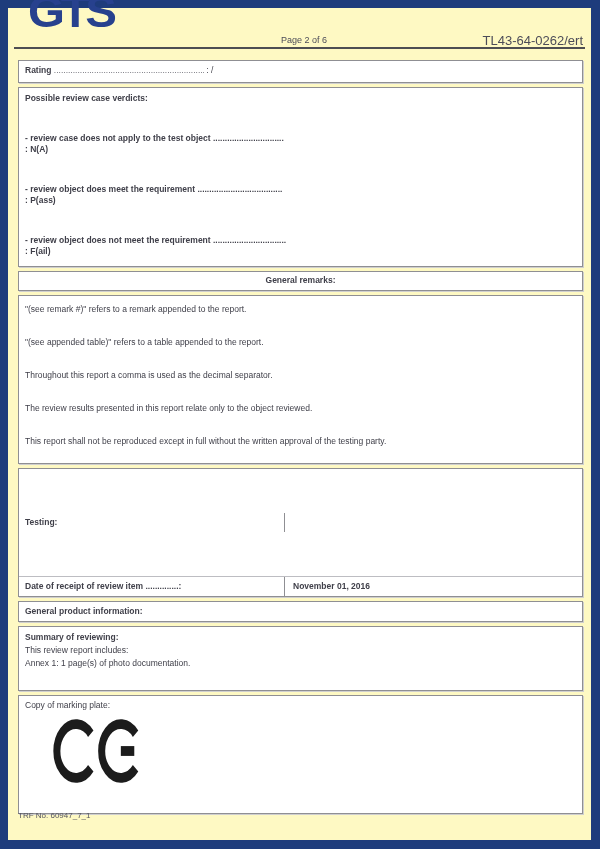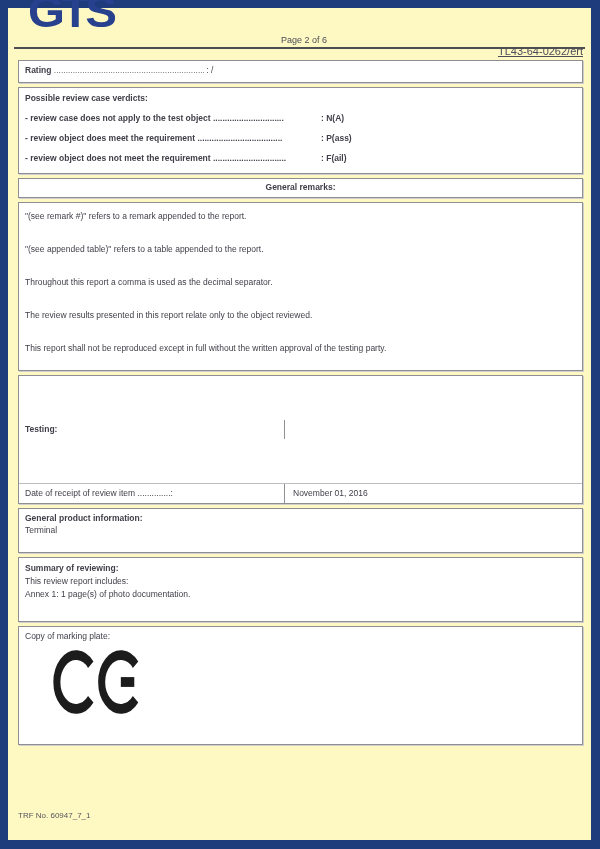--- a/index.html
+++ b/index.html
@@ -15,52 +15,52 @@
   }
   .content{position:absolute;left:10px;right:8px;top:0;bottom:0;}
 
   
   .logo{
     position:absolute;left:10px;top:-2px;
     font-size:44px;font-weight:bold;letter-spacing:-4px;
     color:#27418e;transform:scaleX(1.08);transform-origin:left top;
   }
   .page-ind{position:absolute;left:263px;top:27px;font-size:9px;color:#4c4c58;}
-  .report-no{position:absolute;right:0;top:38px;font-size:11px;color:#4c4c58;text-decoration:underline;}
+  .report-no{position:absolute;right:0;top:27px;font-size:13px;color:#4c4c58;}
   .header-rule{position:absolute;left:-4px;right:-2px;top:39px;border-top:2px solid #4e4e52;}
 
   
   .boxes{padding-top:52px;}
   .box{
     border:1px solid #8f8f93;
     box-shadow:1px 1px 0 #cfcfcf;
     margin-bottom:4px;background:#fff;
   }
   .bold{font-weight:bold;}
 
   .box-rating{height:13px;padding:4px 6px;white-space:nowrap;overflow:hidden;}
   .leader{display:inline-block;width:150px;overflow:hidden;white-space:nowrap;vertical-align:bottom;color:#6b6b74;}
 
   .box-verdicts{padding:5px 6px 9px;font-weight:bold;}
-  .v-row{margin-top:9px;display:flex;white-space:nowrap;}
+  .v-row{margin-top:29px;display:flex;white-space:nowrap;flex-direction:column;}
   .v-label{display:inline-block;width:296px;overflow:hidden;white-space:nowrap;}
   .v-value{white-space:nowrap;}
 
   .box-remarks-title{padding:3px 6px;height:12px;text-align:center;}
   .box-remarks{padding:0 6px 16px;}
   .box-remarks p{margin:22px 0 0;}
   .box-remarks p:first-child{margin-top:8px;}
 
   .box-testing{padding:0;}
   .t-row{display:flex;align-items:flex-start;margin-top:44px;}
-  .t-row + .t-row{border-top:1px solid #bdbdc2;}
+  .t-row + .t-row{border-top:1px solid #bdbdc2;font-weight:bold;}
   .t-left{width:253px;padding:4px 6px;border-right:1px solid #8f8f93;overflow:hidden;white-space:nowrap;}
   .t-right{flex:1;padding:4px 8px;white-space:nowrap;overflow:hidden;}
 
-  .box-product{padding:3px 6px 16px;line-height:12px;}
+  .box-product{padding:3px 6px 4px;line-height:12px;}
   .box-summary{padding:4px 6px 20px;line-height:13px;}
 
   .box-marking{padding:4px 6px 13px;height:100px;}
   .ce-mark{margin:6px 0 0 28px;display:block;}
 
   .footer{position:absolute;left:0;top:802px;font-size:8px;color:#54545e;}
 </style>
 </head>
 <body>
 
@@ -114,21 +114,20 @@
           <div class="t-right"></div>
         </div>
         <div class="t-row">
           <div class="t-left">Date of receipt of review item ..............:</div>
           <div class="t-right">November 01, 2016</div>
         </div>
       </div>
 
       <div class="box box-product">
         <div class="bold">General product information:</div>
-        <div>Terminal</div>
       </div>
 
       <div class="box box-summary">
         <div class="bold">Summary of reviewing:</div>
         <div>This review report includes:</div>
         <div>Annex 1: 1 page(s) of photo documentation.</div>
       </div>
 
       <div class="box box-marking">
         <div>Copy of marking plate:</div>

